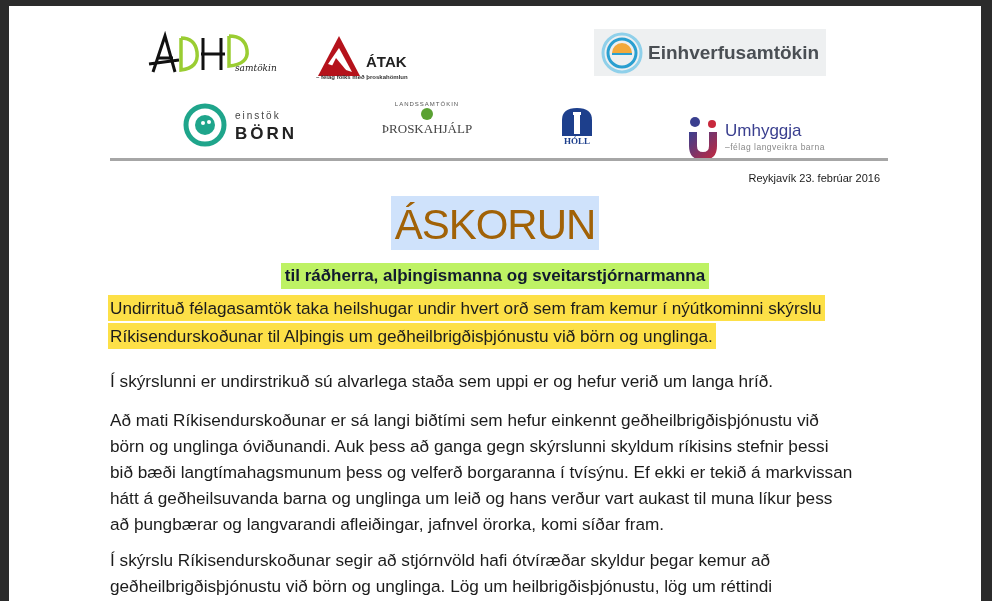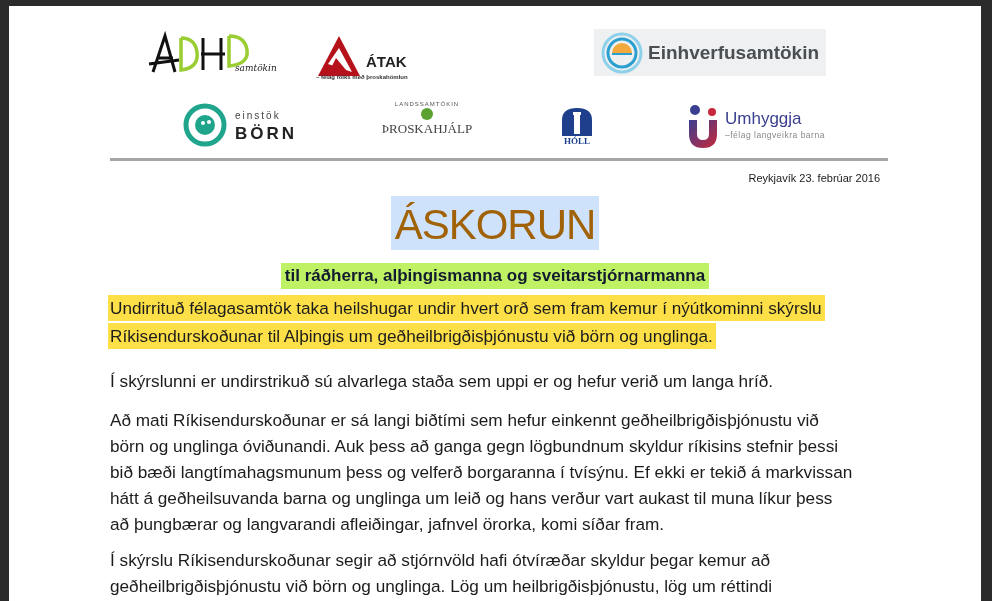--- a/index.html
+++ b/index.html
@@ -88,21 +88,21 @@
 
   <div class="logo" style="left:551px; top:100px; width:34px; height:42px; flex-direction:column;">
     <svg width="34" height="30" viewBox="0 0 34 30">
       <path d="M2 30 L2 14 Q2 2 17 2 Q32 2 32 14 L32 30 Z" fill="#1d3f8c"></path>
       <rect x="14" y="8" width="6" height="20" fill="#fff"></rect>
       <rect x="13" y="6" width="8" height="3" fill="#fff"></rect>
     </svg>
     <span style="font-family:'Liberation Serif',serif; font-size:9px; color:#1d3f8c; font-weight:bold;">HÓLL</span>
   </div>
 
-  <div class="logo" style="left:676px; top:96px; width:150px; height:50px;">
+  <div class="logo" style="left:676px; top:108px; width:150px; height:50px;">
     <svg width="36" height="46" viewBox="0 0 36 46">
       <defs>
           <linearGradient id="ug" x1="0" y1="0" x2="1" y2="1">
             <stop offset="0" stop-color="#3a3f8f"></stop>
             <stop offset="1" stop-color="#c8283c"></stop>
           </linearGradient>
         </defs>
       <circle cx="10" cy="6" r="5" fill="#3a3f8f"></circle>
       <circle cx="27" cy="8" r="4" fill="#c8283c"></circle>
       <path d="M4 16 L4 30 Q4 44 18 44 Q32 44 32 30 L32 16 L24 16 L24 30 Q24 36 18 36 Q12 36 12 30 L12 16 Z" fill="url(#ug)"></path>
@@ -128,21 +128,21 @@
     <span class="line"><span class="hl-line">Undirrituð félagasamtök taka heilshugar undir hvert orð sem fram kemur í nýútkominni skýrslu</span></span>
     <span class="line" style="margin-top:2px;"><span class="hl-line">Ríkisendurskoðunar til Alþingis um geðheilbrigðisþjónustu við börn og unglinga.</span></span>
   </div>
 
   <div class="para lines" style="top:362px;">
     <span class="line">Í skýrslunni er undirstrikuð sú alvarlega staða sem uppi er og hefur verið um langa hríð.</span>
   </div>
 
   <div class="para lines" style="top:401px;">
     <span class="line">Að mati Ríkisendurskoðunar er sá langi biðtími sem hefur einkennt geðheilbrigðisþjónustu við</span>
-    <span class="line">börn og unglinga óviðunandi. Auk þess að ganga gegn lögbundnum skyldur ríkisins stefnir þessi</span>
+    <span class="line">börn og unglinga óviðunandi. Auk þess að ganga gegn skýrslunni skyldum ríkisins stefnir þessi</span>
     <span class="line">bið bæði langtímahagsmunum þess og velferð borgaranna í tvísýnu. Ef ekki er tekið á markvissan</span>
     <span class="line">hátt á geðheilsuvanda barna og unglinga um leið og hans verður vart aukast til muna líkur þess</span>
     <span class="line">að þungbærar og langvarandi afleiðingar, jafnvel örorka, komi síðar fram.</span>
   </div>
 
   <div class="para lines" style="top:541px;">
     <span class="line">Í skýrslu Ríkisendurskoðunar segir að stjórnvöld hafi ótvíræðar skyldur þegar kemur að</span>
     <span class="line">geðheilbrigðisþjónustu við börn og unglinga. Lög um heilbrigðisþjónustu, lög um réttindi</span>
     <span class="line">sjúklinga, lög um málefni fatlaðs fólks og Samningur Sameinuðu þjóðanna um réttindi barnsins</span>
   </div>

